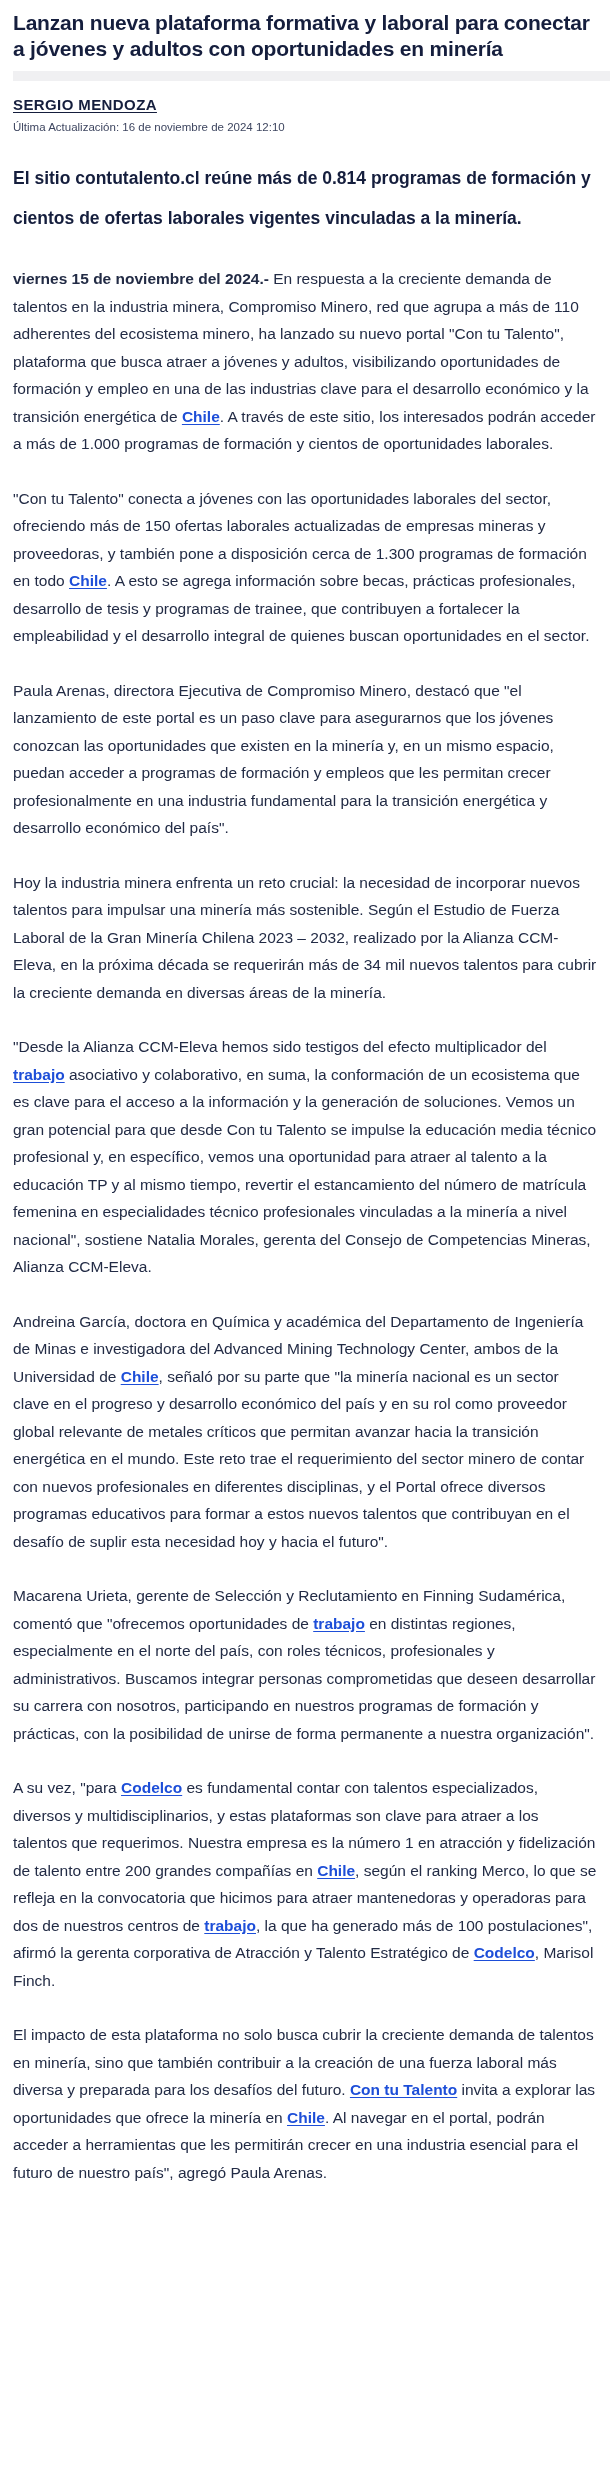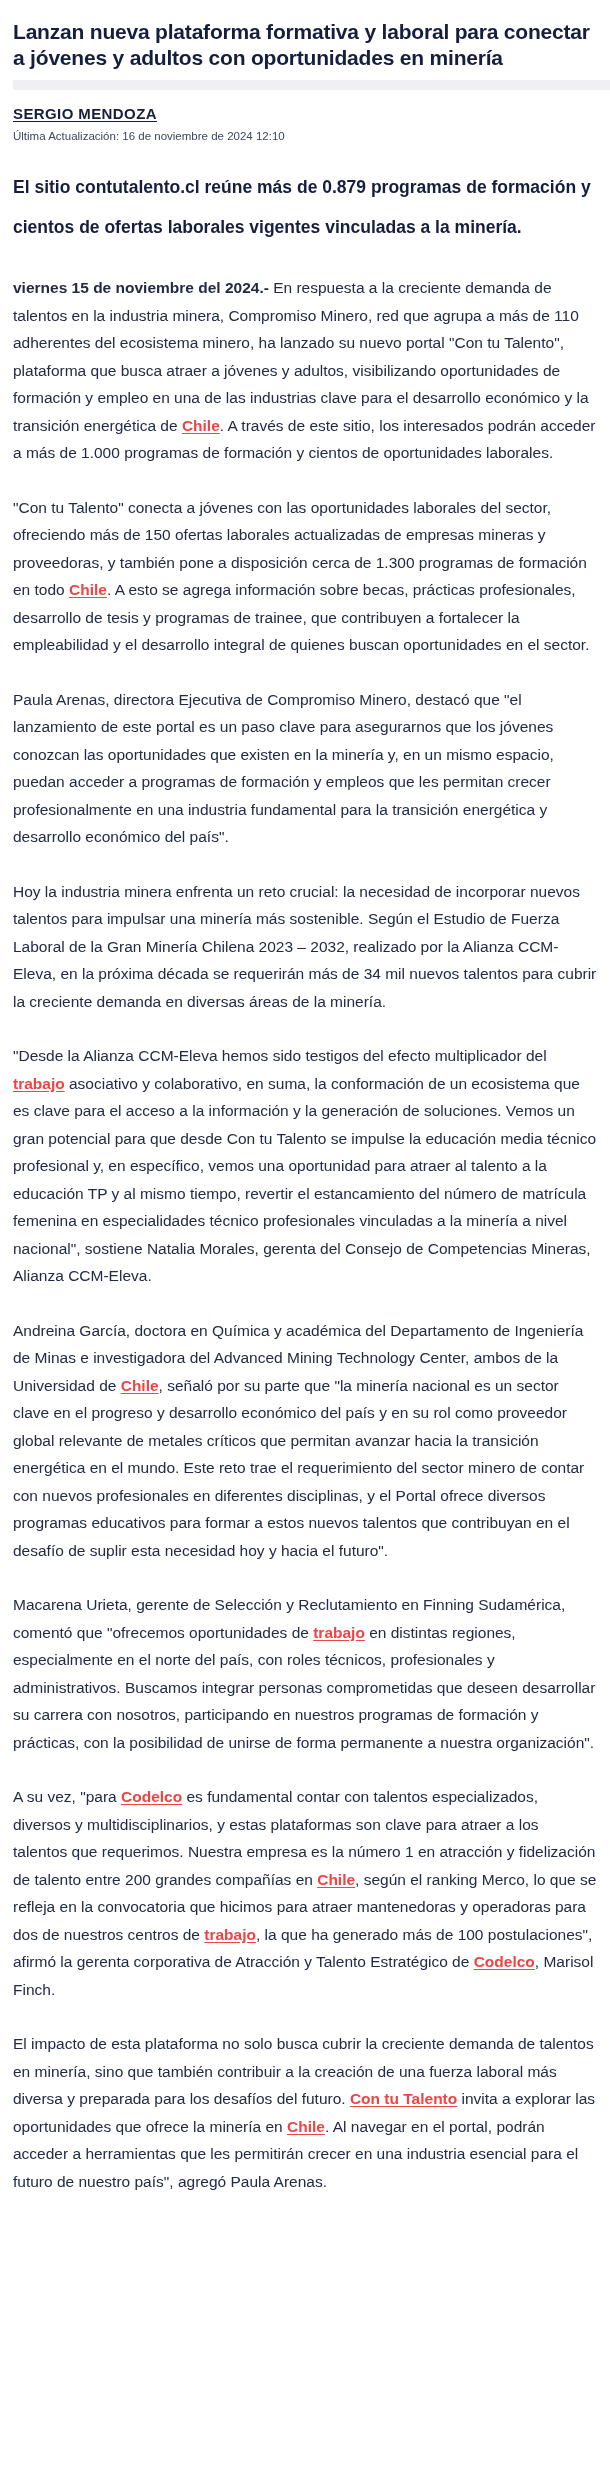--- a/index.html
+++ b/index.html
@@ -6,21 +6,21 @@
     margin: 0;
     padding: 0;
     background: #ffffff;
   }
   body {
     width: 610px;
     font-family: "Liberation Sans", "DejaVu Sans", sans-serif;
     -webkit-font-smoothing: antialiased;
   }
   .container {
-    padding: 19px 13px 30px 13px;
+    padding: 10px 13px 30px 13px;
     box-sizing: border-box;
   }
   h1.title {
     margin: 0;
     font-size: 21px;
     line-height: 26px;
     font-weight: 700;
     letter-spacing: -0.2px;
     color: #151e3d;
   }
@@ -59,42 +59,42 @@
     margin: 27px 0 0 0;
     font-size: 15.5px;
     line-height: 27.5px;
     color: #222b45;
     letter-spacing: 0px;
   }
   .para .bold {
     font-weight: 700;
   }
   .inline-link {
-    color: #ef4444;
+    color: #1d4ed8;
     font-weight: 700;
     text-decoration: underline;
     text-underline-offset: 2px;
     cursor: pointer;
   }
 </style>
 </head>
 <body>
 
 <main class="container">
   <h1 class="title">Lanzan nueva plataforma formativa y laboral para conectar a jóvenes y adultos con oportunidades en minería</h1>
 
   <div class="divider-bar"></div>
 
   <div>
     <a class="byline">SERGIO MENDOZA</a>
   </div>
 
   <div class="updated">Última Actualización: 16 de noviembre de 2024 12:10</div>
 
-  <p class="lede">El sitio contutalento.cl reúne más de 0.879 programas de formación y cientos de ofertas laborales vigentes vinculadas a la minería.</p>
+  <p class="lede">El sitio contutalento.cl reúne más de 0.814 programas de formación y cientos de ofertas laborales vigentes vinculadas a la minería.</p>
 
   <div class="article-body">
       <p class="para"><span class="bold">viernes 15 de noviembre del 2024.-</span><span class=""> En respuesta a la creciente demanda de talentos en la industria minera, Compromiso Minero, red que agrupa a más de 110 adherentes del ecosistema minero, ha lanzado su nuevo portal "Con tu Talento", plataforma que busca atraer a jóvenes y adultos, visibilizando oportunidades de formación y empleo en una de las industrias clave para el desarrollo económico y la transición energética de </span><a class="inline-link">Chile</a><span class="">. A través de este sitio, los interesados podrán acceder a más de 1.000 programas de formación y cientos de oportunidades laborales.</span></p>
       <p class="para"><span class="">"Con tu Talento" conecta a jóvenes con las oportunidades laborales del sector, ofreciendo más de 150 ofertas laborales actualizadas de empresas mineras y proveedoras, y también pone a disposición cerca de 1.300 programas de formación en todo </span><a class="inline-link">Chile</a><span class="">. A esto se agrega información sobre becas, prácticas profesionales, desarrollo de tesis y programas de trainee, que contribuyen a fortalecer la empleabilidad y el desarrollo integral de quienes buscan oportunidades en el sector.</span></p>
       <p class="para"><span class="">Paula Arenas, directora Ejecutiva de Compromiso Minero, destacó que "el lanzamiento de este portal es un paso clave para asegurarnos que los jóvenes conozcan las oportunidades que existen en la minería y, en un mismo espacio, puedan acceder a programas de formación y empleos que les permitan crecer profesionalmente en una industria fundamental para la transición energética y desarrollo económico del país".</span></p>
       <p class="para"><span class="">Hoy la industria minera enfrenta un reto crucial: la necesidad de incorporar nuevos talentos para impulsar una minería más sostenible. Según el Estudio de Fuerza Laboral de la Gran Minería Chilena 2023 – 2032, realizado por la Alianza CCM- Eleva, en la próxima década se requerirán más de 34 mil nuevos talentos para cubrir la creciente demanda en diversas áreas de la minería.</span></p>
       <p class="para"><span class="">"Desde la Alianza CCM-Eleva hemos sido testigos del efecto multiplicador del </span><a class="inline-link">trabajo</a><span class=""> asociativo y colaborativo, en suma, la conformación de un ecosistema que es clave para el acceso a la información y la generación de soluciones. Vemos un gran potencial para que desde Con tu Talento se impulse la educación media técnico profesional y, en específico, vemos una oportunidad para atraer al talento a la educación TP y al mismo tiempo, revertir el estancamiento del número de matrícula femenina en especialidades técnico profesionales vinculadas a la minería a nivel nacional", sostiene Natalia Morales, gerenta del Consejo de Competencias Mineras, Alianza CCM-Eleva.</span></p>
       <p class="para"><span class="">Andreina García, doctora en Química y académica del Departamento de Ingeniería de Minas e investigadora del Advanced Mining Technology Center, ambos de la Universidad de </span><a class="inline-link">Chile</a><span class="">, señaló por su parte que "la minería nacional es un sector clave en el progreso y desarrollo económico del país y en su rol como proveedor global relevante de metales críticos que permitan avanzar hacia la transición energética en el mundo. Este reto trae el requerimiento del sector minero de contar con nuevos profesionales en diferentes disciplinas, y el Portal ofrece diversos programas educativos para formar a estos nuevos talentos que contribuyan en el desafío de suplir esta necesidad hoy y hacia el futuro".</span></p>
       <p class="para"><span class="">Macarena Urieta, gerente de Selección y Reclutamiento en Finning Sudamérica, comentó que "ofrecemos oportunidades de </span><a class="inline-link">trabajo</a><span class=""> en distintas regiones, especialmente en el norte del país, con roles técnicos, profesionales y administrativos. Buscamos integrar personas comprometidas que deseen desarrollar su carrera con nosotros, participando en nuestros programas de formación y prácticas, con la posibilidad de unirse de forma permanente a nuestra organización".</span></p>
       <p class="para"><span class="">A su vez, "para </span><a class="inline-link">Codelco</a><span class=""> es fundamental contar con talentos especializados, diversos y multidisciplinarios, y estas plataformas son clave para atraer a los talentos que requerimos. Nuestra empresa es la número 1 en atracción y fidelización de talento entre 200 grandes compañías en </span><a class="inline-link">Chile</a><span class="">, según el ranking Merco, lo que se refleja en la convocatoria que hicimos para atraer mantenedoras y operadoras para dos de nuestros centros de </span><a class="inline-link">trabajo</a><span class="">, la que ha generado más de 100 postulaciones", afirmó la gerenta corporativa de Atracción y Talento Estratégico de </span><a class="inline-link">Codelco</a><span class="">, Marisol Finch.</span></p>

